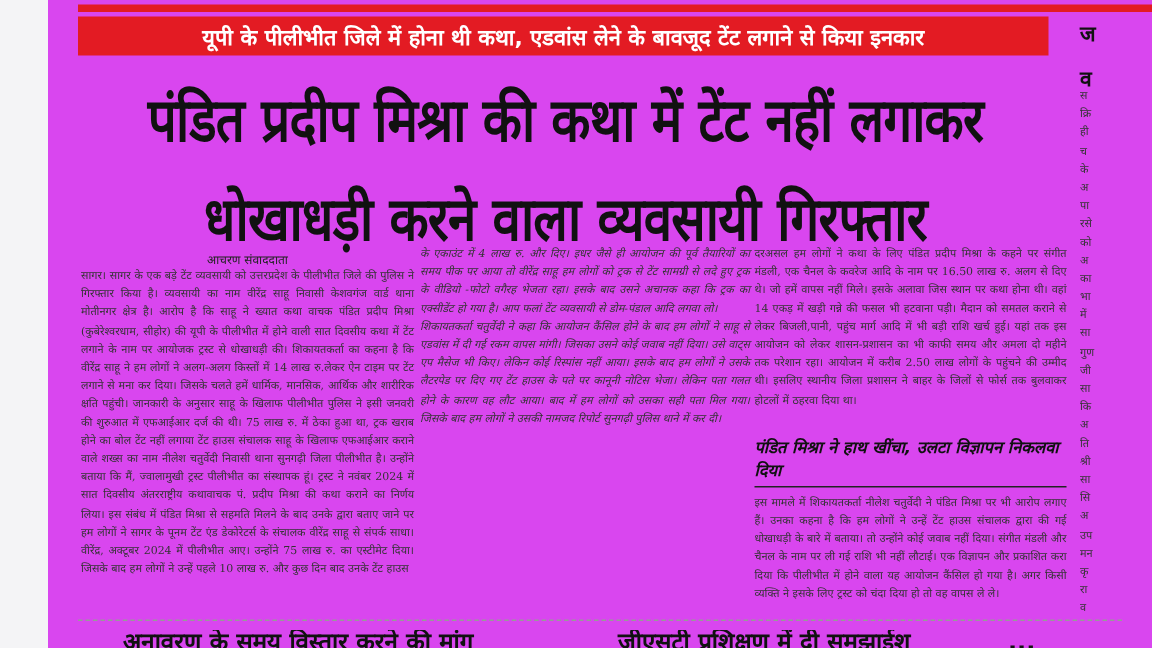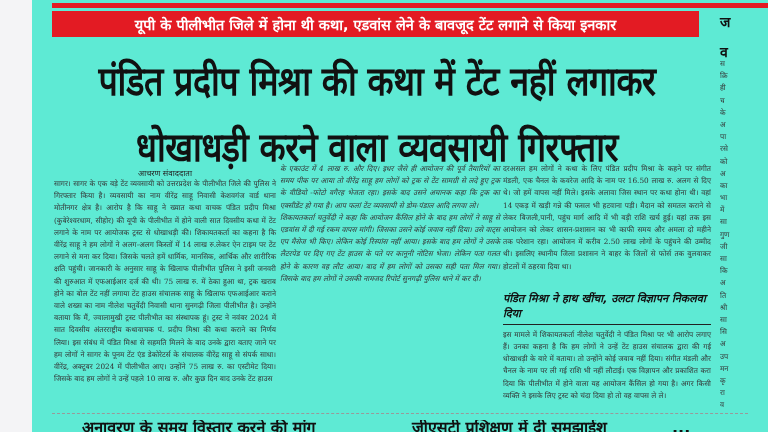--- a/index.html
+++ b/index.html
@@ -1,20 +1,20 @@
 <!DOCTYPE html>
 <html><head>
   <meta charset="utf-8">
   <style>
     * { margin: 0; padding: 0; box-sizing: border-box; }
     html, body { width: 768px; height: 432px; overflow: hidden; background: #f4f4f6; }
     body { font-family: "DejaVu Sans", sans-serif; position: relative; }
     .page {
       position: absolute; left: 32px; top: 0; width: 736px; height: 432px;
-      background: #5eead4; overflow: hidden;
+      background: #d946ef; overflow: hidden;
     }
     .top-rule { position: absolute; left: 20px; top: 3px; width: 716px; height: 5px; background: #e31b23; }
     .kicker {
       position: absolute; left: 20px; top: 11px; width: 647px; height: 26px;
       background: #e31b23; color: #fff; font-weight: bold; font-size: 14.5px;
       display: flex; align-items: center; justify-content: center; white-space: nowrap;
     }
     .headline {
       position: absolute; left: 20px; top: 48px; width: 650px; text-align: center;
       font-family: "DejaVu Sans", sans-serif; font-weight: bold; color: #111;

